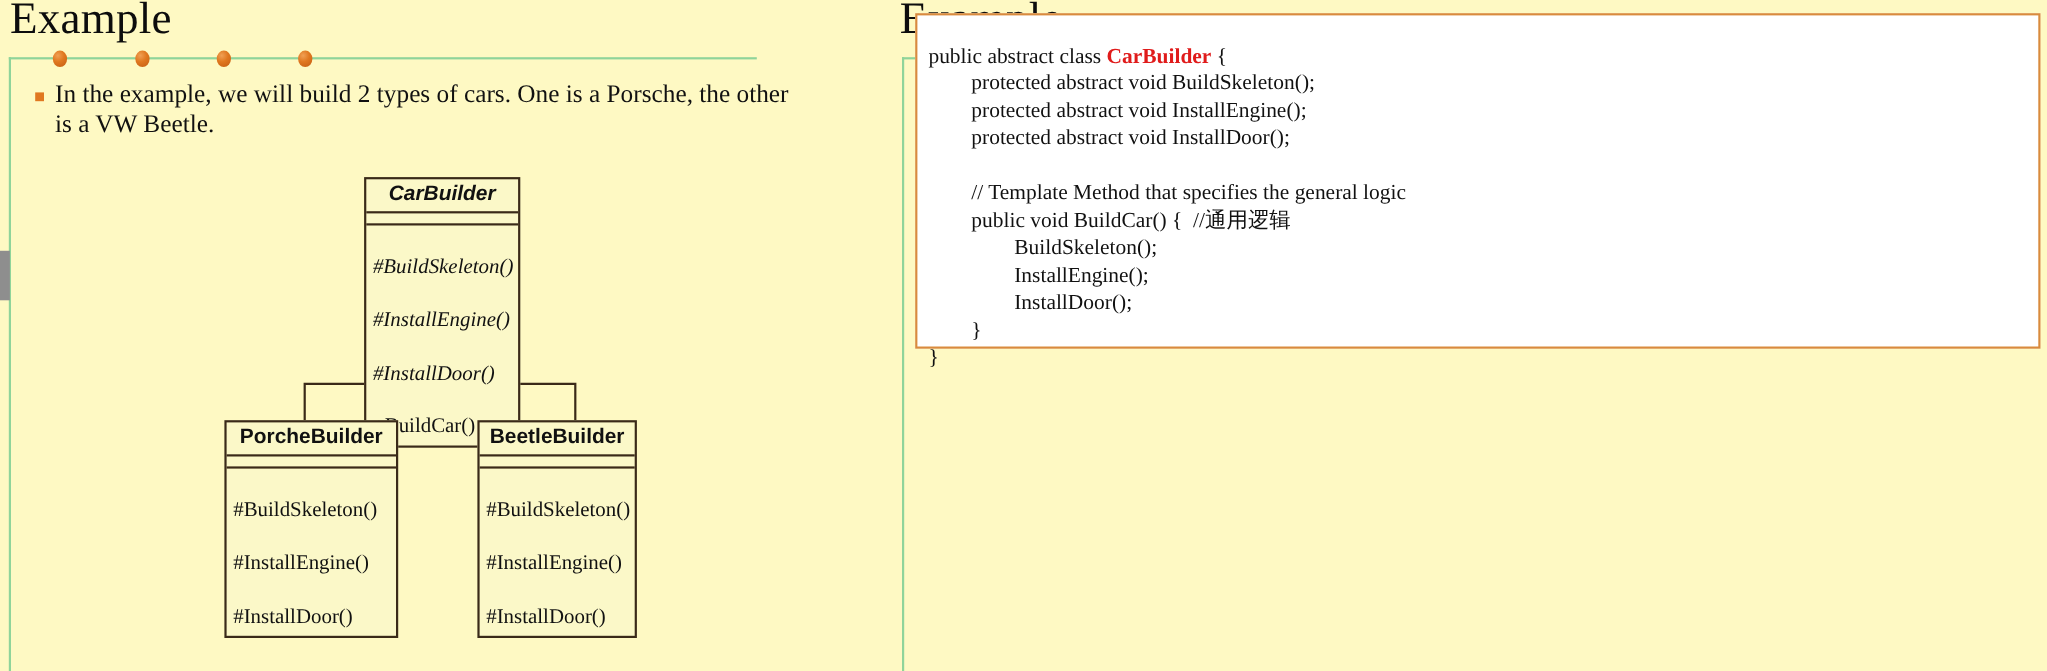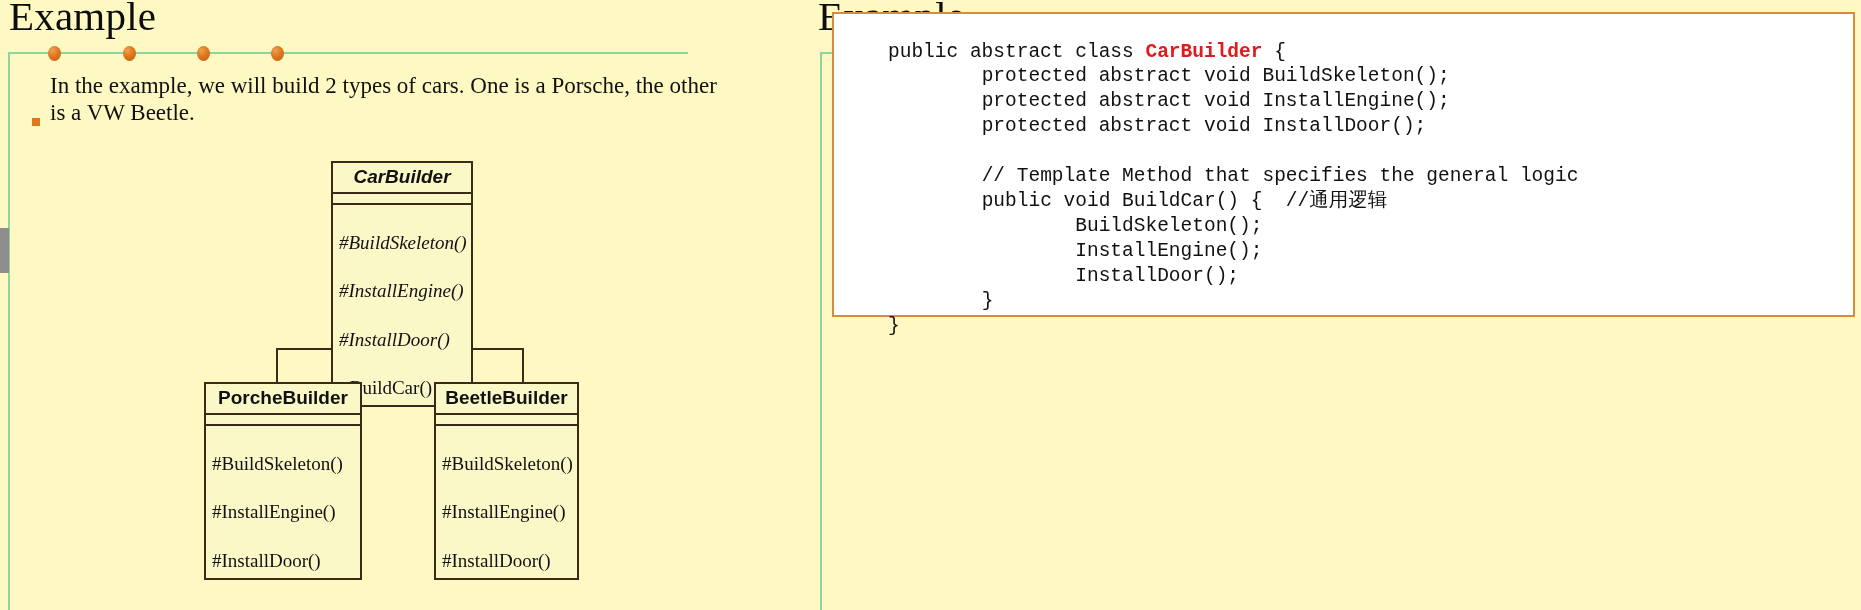--- a/index.html
+++ b/index.html
@@ -77,21 +77,21 @@
 
   
   .bullet-block {
     position: absolute;
     left: 32px;
     top: 72px;
     width: 700px;
   }
   .bullet-row {
     display: flex;
-    align-items: flex-end;
+    align-items: flex-start;
   }
   .bullet-marker {
     width: 8px;
     height: 8px;
     background: #e07820;
     margin-top: 12px;
     margin-right: 10px;
     flex: 0 0 auto;
   }
   .bullet-text {
@@ -164,26 +164,25 @@
     position: absolute;
     left: 22px;
     top: 12px;
     right: 0;
     height: 305px;
   }
   .code {
     position: absolute;
     left: 12px;
     top: 8px;
-    font-family: Liberation Mono, monospace;
+    font-family: Liberation Serif, serif;
     font-size: 19.5px;
     line-height: 1.28;
     color: #111111;
     white-space: pre;
-    margin-left: 44px;
   }
   .code .kw-class { color: #e01b1b; font-weight: bold; }
 
   
   .edge-tab {
     position: absolute;
     left: 0;
     top: 228px;
     width: 9px;
     height: 45px;

